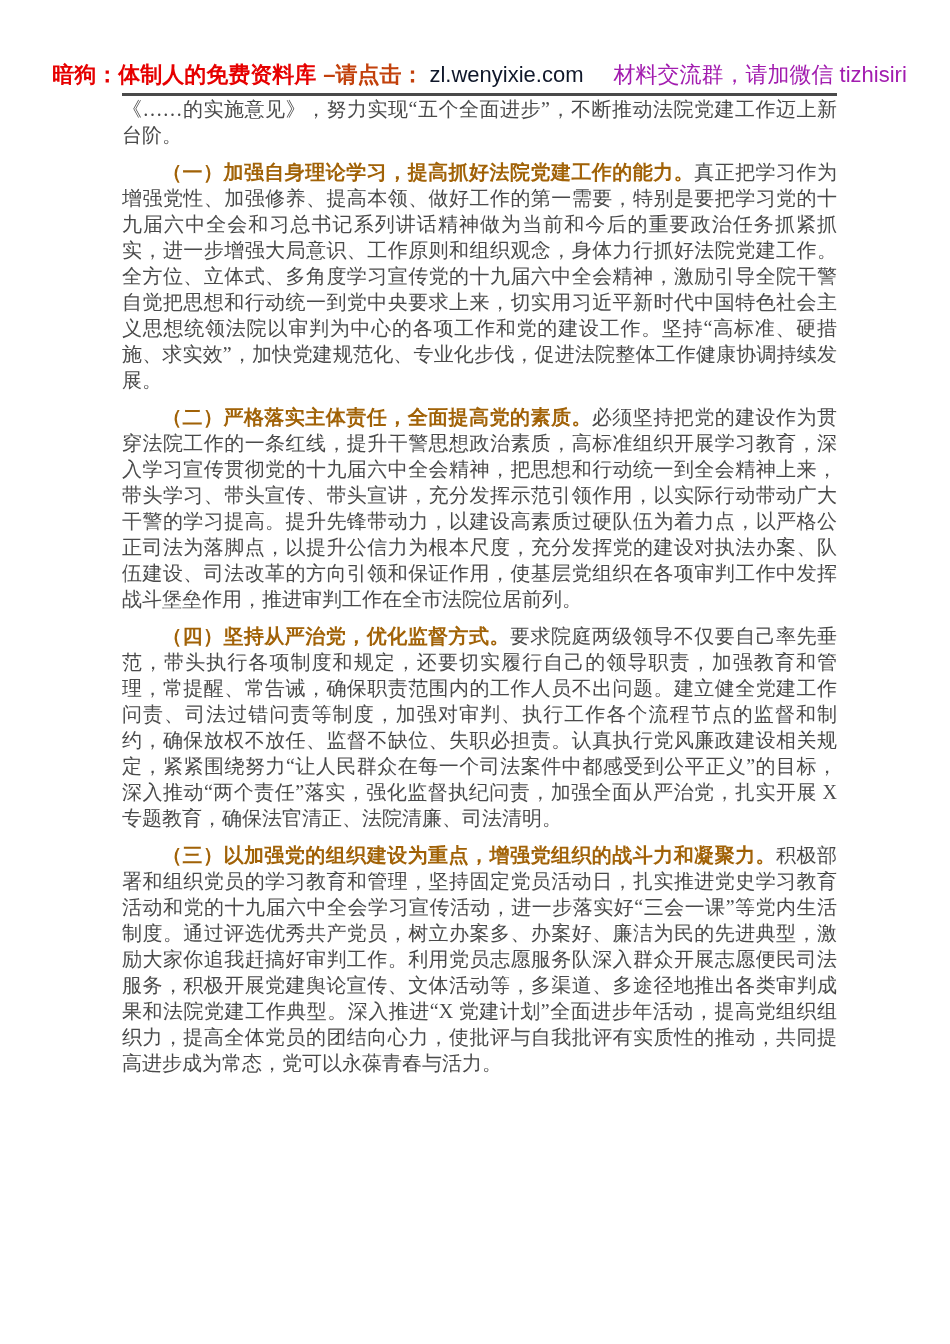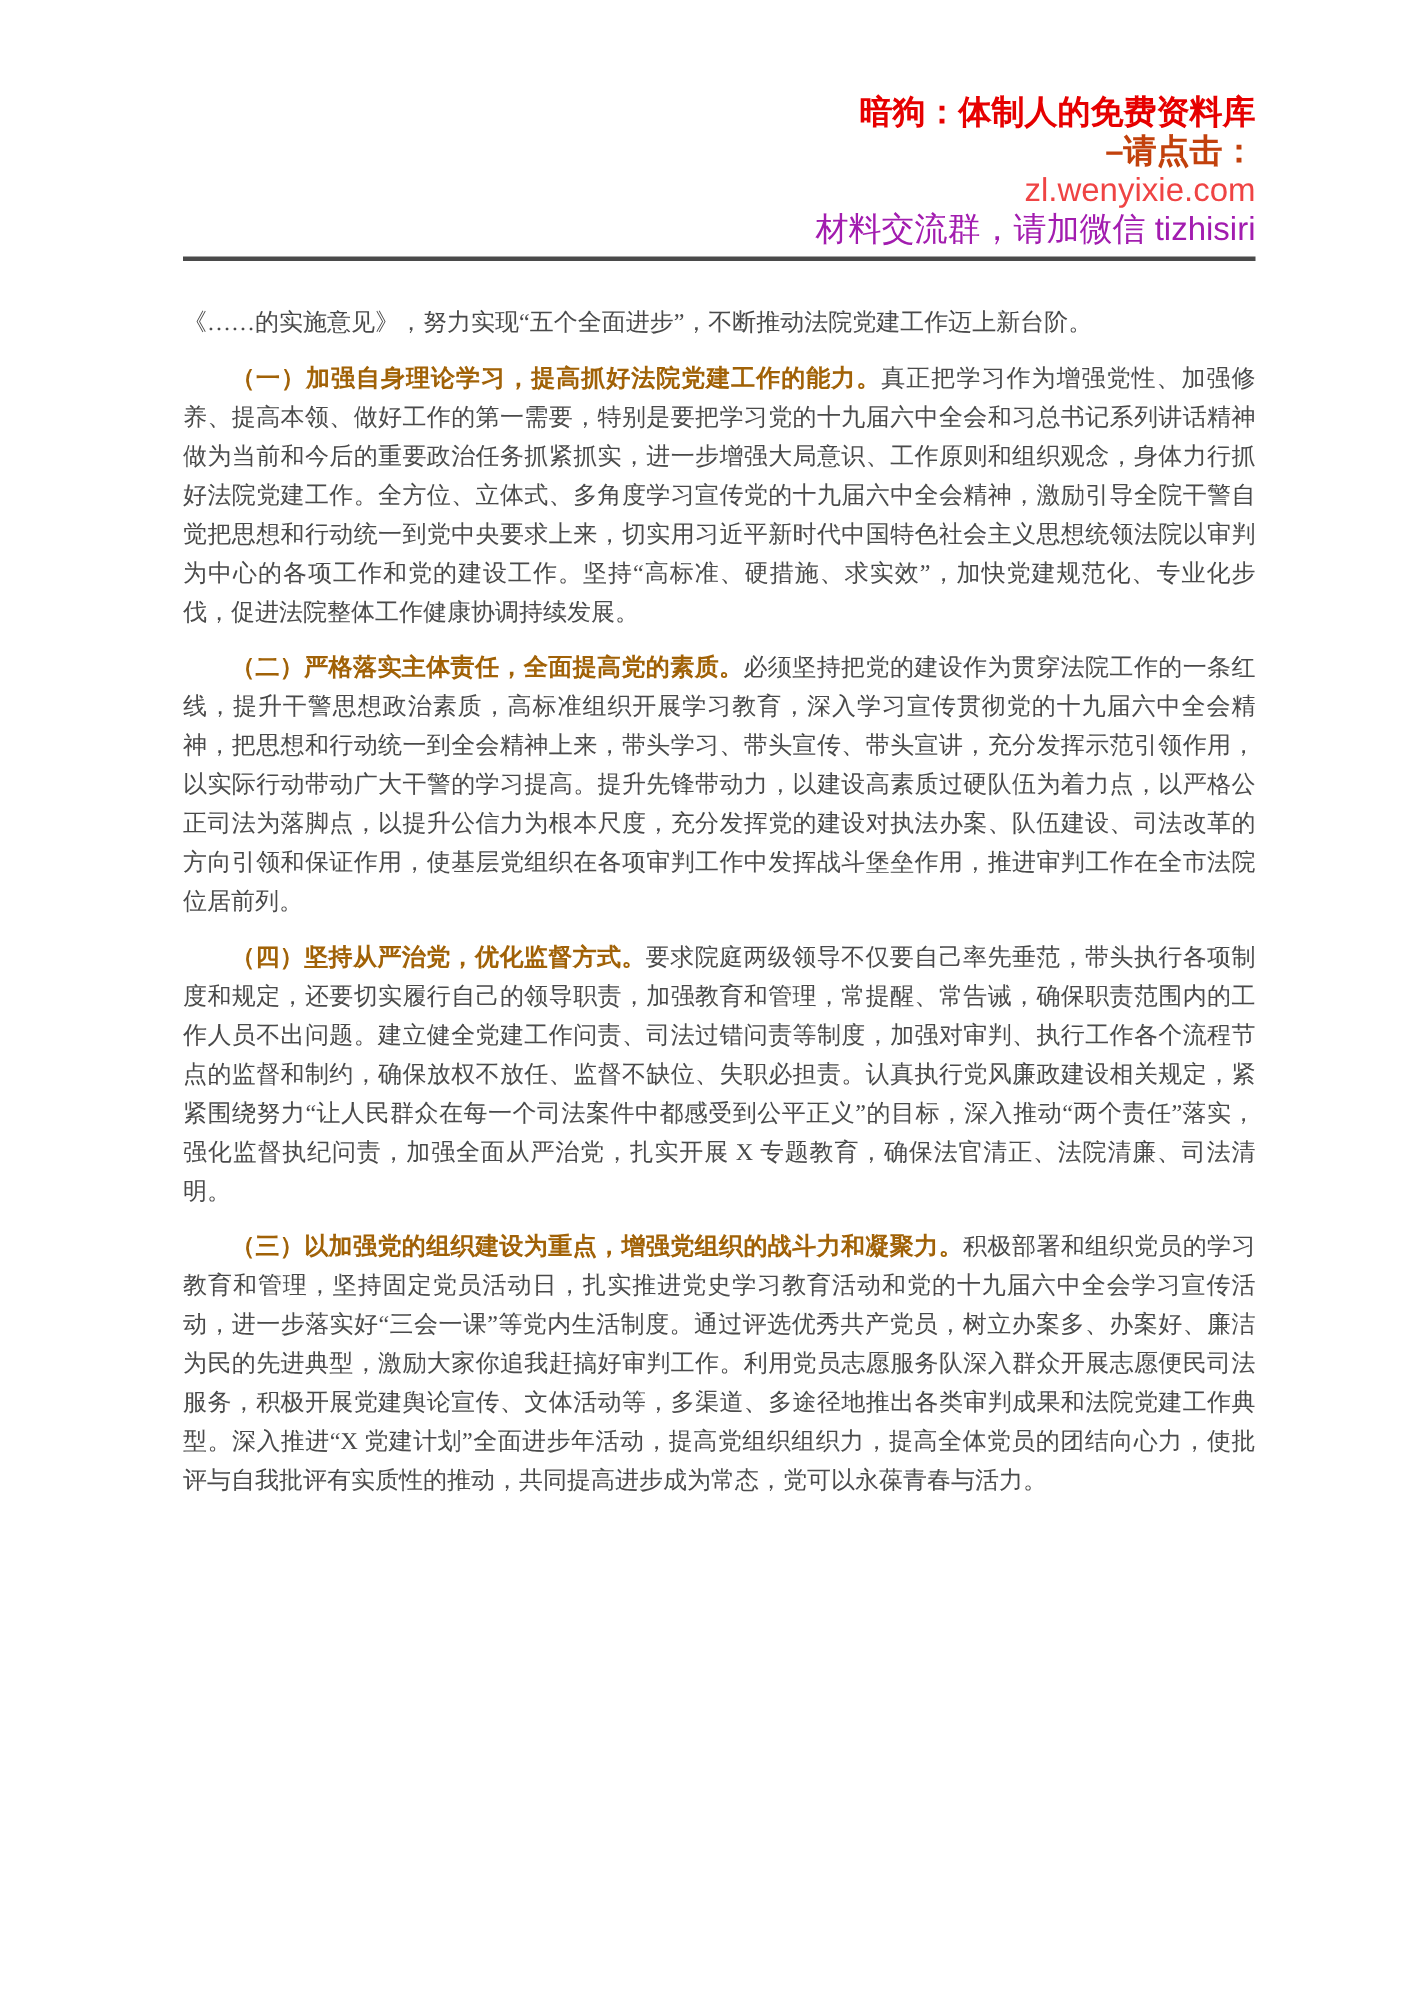--- a/index.html
+++ b/index.html
@@ -15,55 +15,53 @@
     box-sizing: border-box;
     padding: 62px 113px 0 122px;
     overflow: hidden;
   }
   
   .promo {
     font-family: "Liberation Sans", "DejaVu Sans", sans-serif;
     font-size: 22px;
     line-height: 26px;
     display: flex;
-    align-items: flex-end;
+    align-items: flex-start;
     justify-content: center;
     white-space: nowrap;
-    flex-direction: column;
   }
   .promo .brand {
     color: #e60000;
     font-weight: 700;
   }
   .promo .prompt {
     color: #c2410c;
     font-weight: 700;
     margin-left: 7px;
   }
   .promo .link {
-    color: #ef4444;
+    color: #0f172a;
     font-weight: 400;
     text-decoration: none;
     margin-left: 6px;
   }
   .promo .group {
     color: #a21caf;
     font-weight: 400;
     margin-left: 30px;
   }
   .divider {
     height: 3px;
     background: #4a4a4a;
     margin-top: 5px;
   }
   
   .doc {
-    margin-top: 29px;
     font-family: "Liberation Serif", "DejaVu Serif", serif;
-    font-size: 16px;
+    font-size: 20px;
     line-height: 26px;
     color: #4a4a4a;
     text-align: justify;
     text-justify: inter-ideograph;
   }
   .para {
     margin: 0 0 11px 0;
     text-indent: 2em;
   }
   .para.no-indent {

